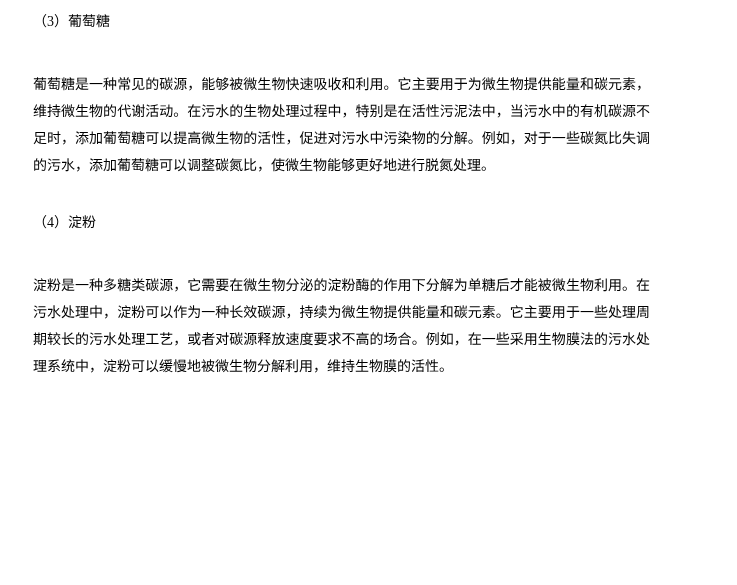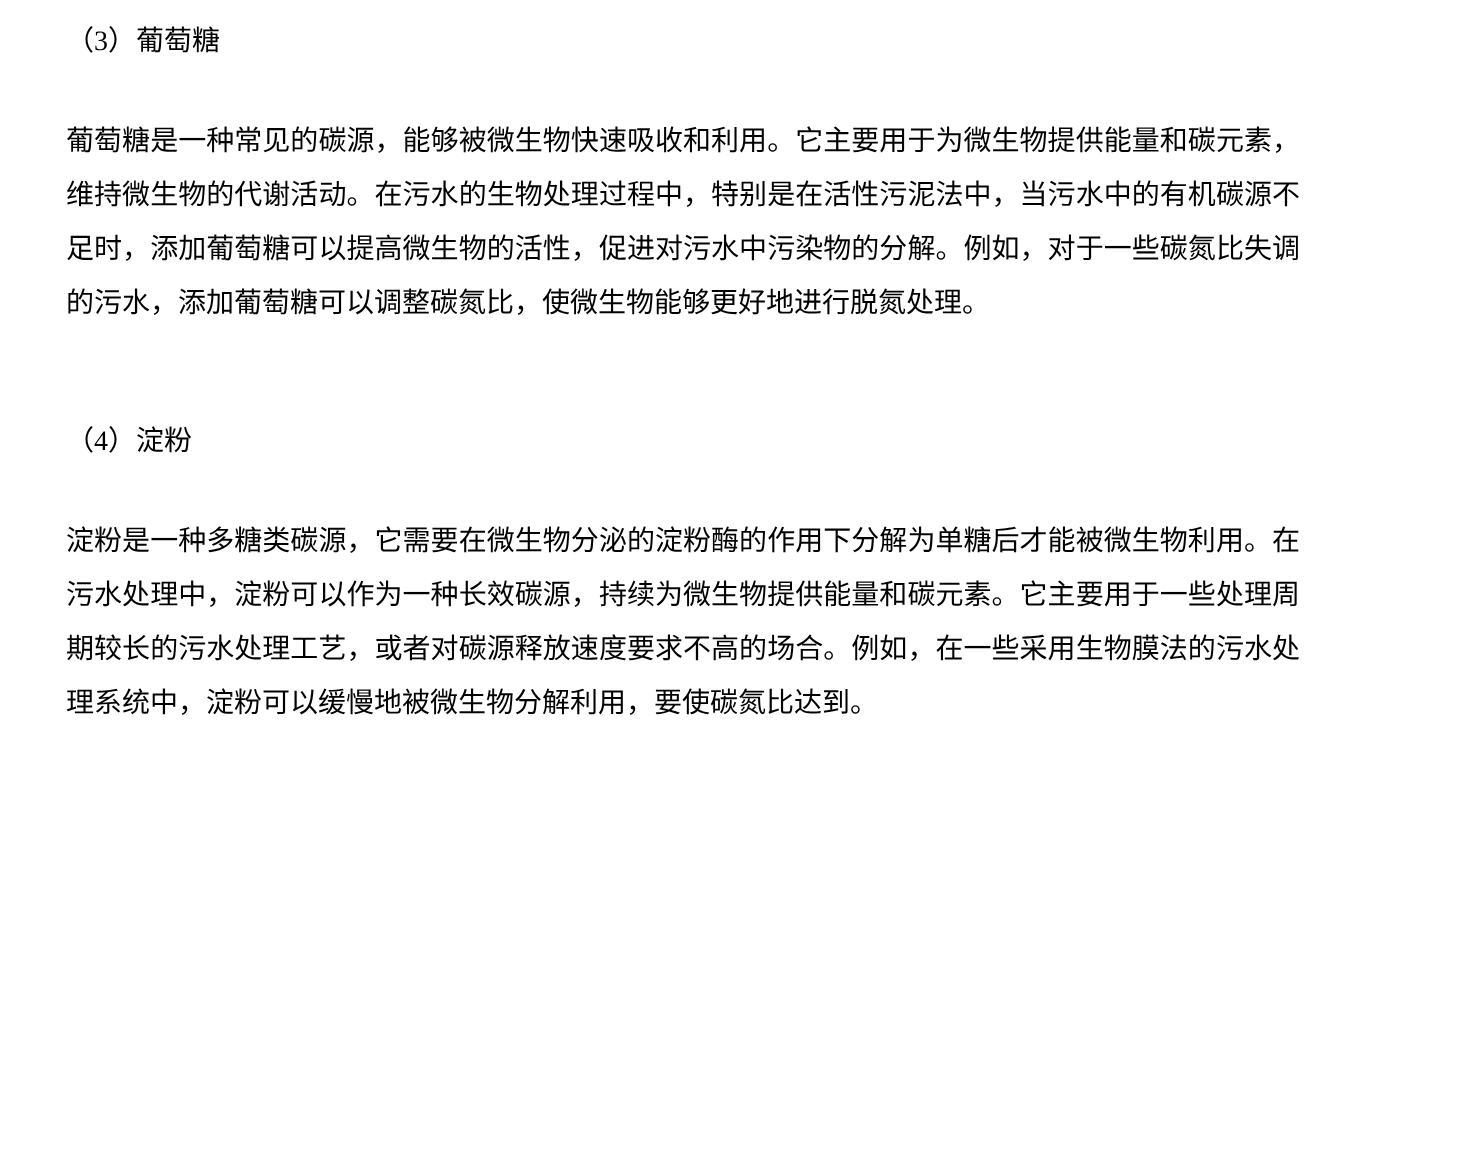--- a/index.html
+++ b/index.html
@@ -23,43 +23,43 @@
   }
   .heading {
     font-size: 14px;
     line-height: 27px;
     font-weight: normal;
     margin: 0;
     color: #000000;
     white-space: pre;
   }
   .heading.heading-2 {
-    margin-top: 42px;
+    margin-top: 30px;
   }
   .para {
     font-size: 14px;
     line-height: 27px;
     margin: 24px 0 0 0;
     color: #000000;
     text-align: justify;
     text-justify: inter-ideograph;
     letter-spacing: 0px;
   }
   .para.after-heading {
-    margin-top: 23px;
+    margin-top: 36px;
   }
 </style>
 </head>
 <body>
 
 <div class="page">
 
   <h3 class="heading">（3）葡萄糖</h3>
 
   <p class="para after-heading">葡萄糖是一种常见的碳源，能够被微生物快速吸收和利用。它主要用于为微生物提供能量和碳元素，维持微生物的代谢活动。在污水的生物处理过程中，特别是在活性污泥法中，当污水中的有机碳源不足时，添加葡萄糖可以提高微生物的活性，促进对污水中污染物的分解。例如，对于一些碳氮比失调的污水，添加葡萄糖可以调整碳氮比，使微生物能够更好地进行脱氮处理。</p>
 
 
   <h3 class="heading heading-2">（4）淀粉</h3>
 
-  <p class="para after-heading">淀粉是一种多糖类碳源，它需要在微生物分泌的淀粉酶的作用下分解为单糖后才能被微生物利用。在污水处理中，淀粉可以作为一种长效碳源，持续为微生物提供能量和碳元素。它主要用于一些处理周期较长的污水处理工艺，或者对碳源释放速度要求不高的场合。例如，在一些采用生物膜法的污水处理系统中，淀粉可以缓慢地被微生物分解利用，要使碳氮比达到。</p>
+  <p class="para after-heading">淀粉是一种多糖类碳源，它需要在微生物分泌的淀粉酶的作用下分解为单糖后才能被微生物利用。在污水处理中，淀粉可以作为一种长效碳源，持续为微生物提供能量和碳元素。它主要用于一些处理周期较长的污水处理工艺，或者对碳源释放速度要求不高的场合。例如，在一些采用生物膜法的污水处理系统中，淀粉可以缓慢地被微生物分解利用，维持生物膜的活性。</p>
 
 
 </div>
 
 </body></html>

